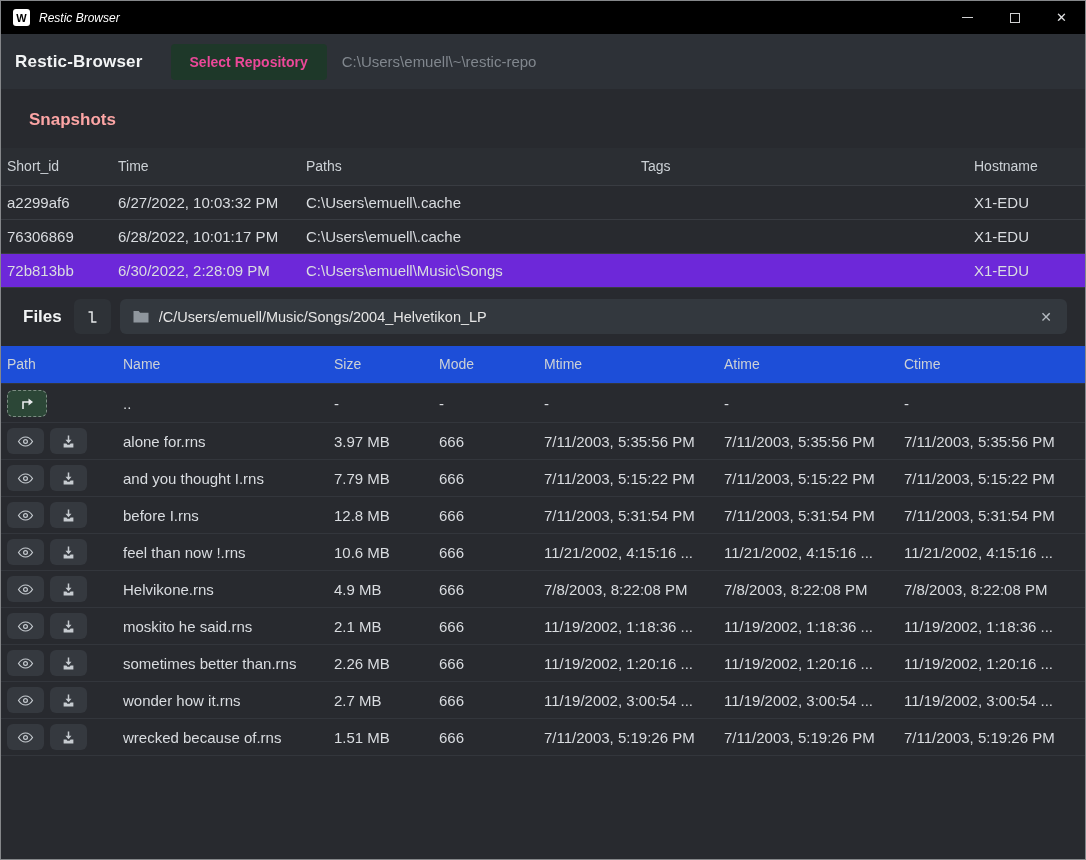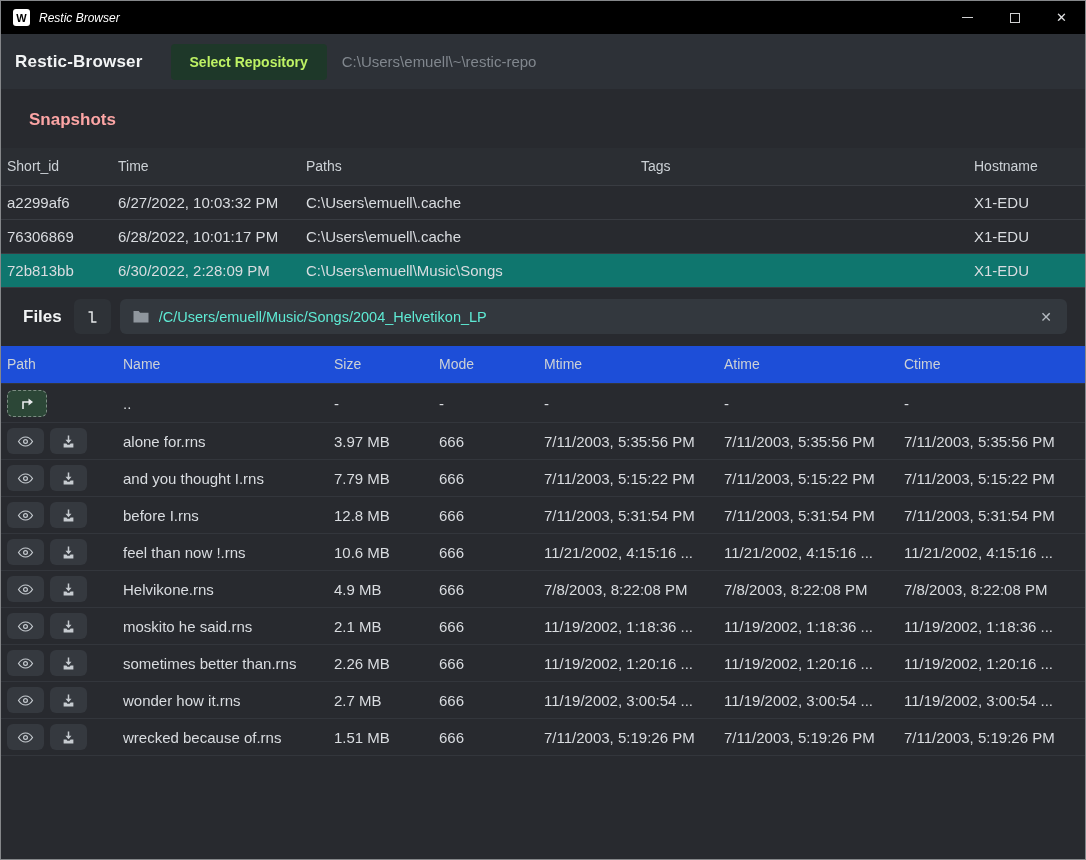--- a/index.html
+++ b/index.html
@@ -23,50 +23,50 @@
   .tb-btn{ width:47px; height:33px; display:flex; align-items:center;
     justify-content:center; color:#d9dadb; cursor:default; }
   .min-glyph{ display:block; width:11px; height:1px; background:#cfd0d1; }
   .max-glyph{ display:block; width:10px; height:10px; border:1px solid #cfd0d1; }
   .close-glyph{ font-size:13px; color:#e3e4e5; line-height:1; }
 
   
   .repo-bar{ height:55px; background:#2d3137; display:flex; align-items:center;
     padding:0 14px; flex:0 0 auto; }
   .app-name{ font-size:17px; font-weight:bold; color:#f2f4f5; letter-spacing:.2px; }
-  .select-repo-btn{ margin-left:28px; background:#1e3829; color:#bef264;
+  .select-repo-btn{ margin-left:28px; background:#1e3829; color:#ec4899;
     font-family:inherit; font-weight:bold; font-size:14px; padding:10px 19px;
     border:none; border-radius:4px; cursor:pointer; }
   .repo-path{ margin-left:15px; color:#81878e; font-size:15px; }
 
   
   .section-title{ font-size:17px; font-weight:bold; color:#fca5a5;
     padding:21px 22px 18px 28px; }
 
   
   table{ width:100%; border-collapse:collapse; table-layout:fixed; }
   th{ text-align:left; font-weight:400; font-size:14px; color:#ccd1d6; }
   td{ font-size:15px; color:#d9dce0; white-space:nowrap; overflow:hidden; }
   .c-first{ padding-left:6px; }
 
   .snap-table thead tr{ height:37px; background:#2b2e33; }
   .snap-table tbody tr{ height:34px; border-top:1px solid #393c42; cursor:default; }
   .snap-table tbody tr:last-child{ border-bottom:1px solid #393c42; }
-  .snap-table tbody tr.selected{ background:#0f766e; }
+  .snap-table tbody tr.selected{ background:#6d28d9; }
 
   
   .files-bar{ display:flex; align-items:center; padding:11px 18px 11px 22px;
     height:58px; flex:0 0 auto; }
   .files-label{ font-size:17px; font-weight:bold; color:#f2f4f5; margin-right:12px; }
   .mode-btn{ width:37px; height:35px; background:#2e3237; border:none;
     border-radius:6px; display:flex; align-items:center; justify-content:center;
     margin-right:9px; cursor:pointer; flex:0 0 auto; }
   .path-input{ flex:1; height:35px; background:#33383e; border-radius:6px;
     display:flex; align-items:center; padding:0 13px; }
-  .path-text{ color:#5eead4; font-size:14.5px; flex:1; margin-left:10px;
+  .path-text{ color:#e5e5e5; font-size:14.5px; flex:1; margin-left:10px;
     white-space:nowrap; overflow:hidden; }
   .clear-btn{ background:none; border:none; color:#b6bcc2; font-size:14px;
     cursor:pointer; padding:0 2px; font-family:inherit; }
 
   .files-table thead tr{ height:38px; background:#1d4ed8; }
   .files-table tbody tr{ height:37px; border-top:1px solid #33363c; }
   .files-table tbody tr:last-child{ border-bottom:1px solid #33363c; }
 
   .btn-cell{ display:flex; align-items:center; gap:6px; }
   .icon-btn{ width:37px; height:26px; background:#35393f; border:none;

